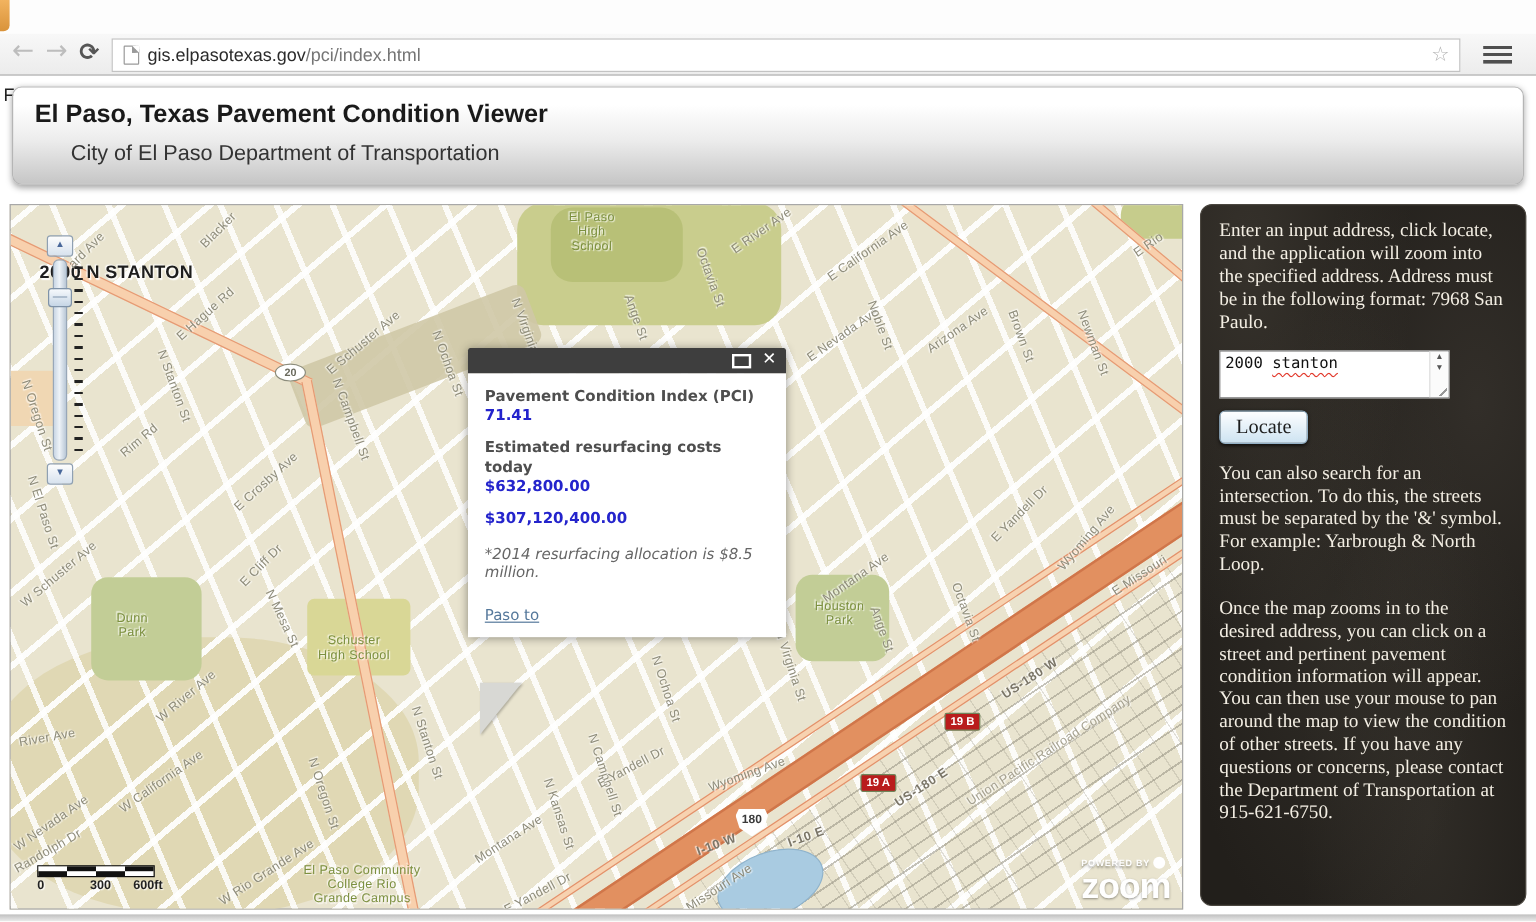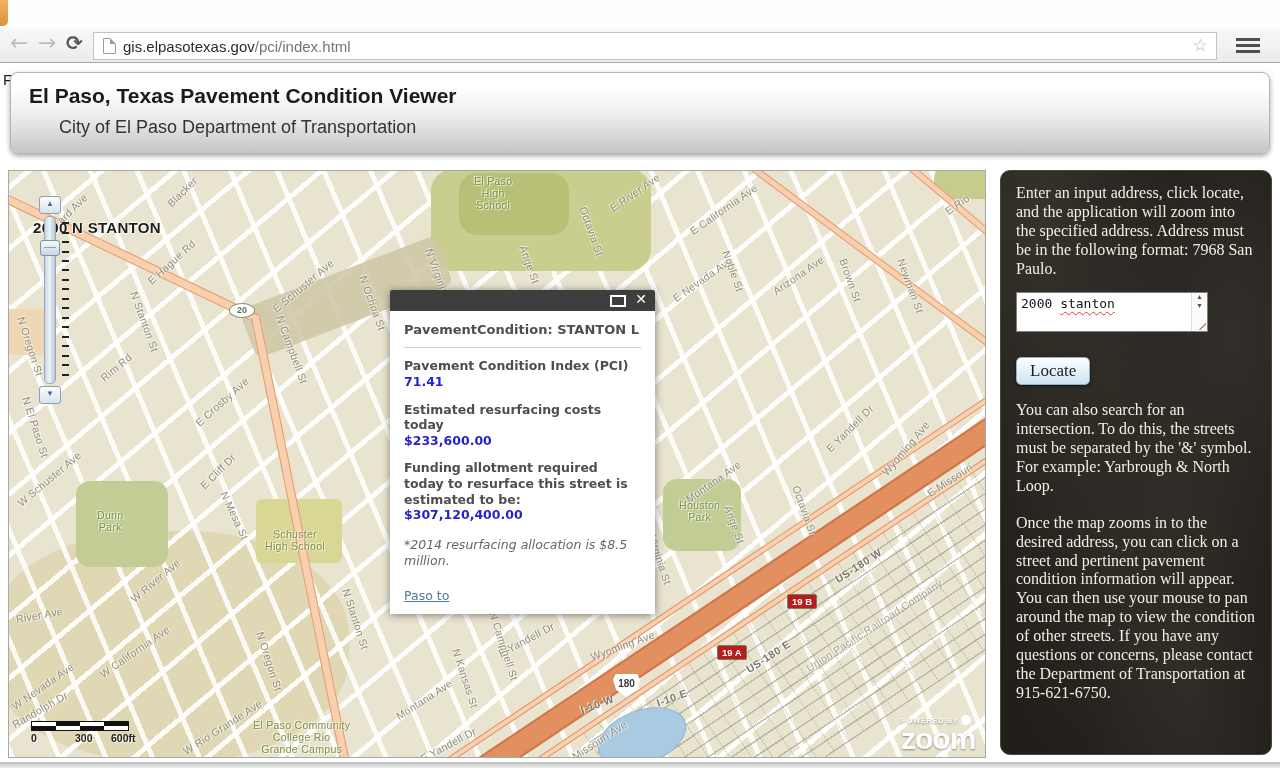--- a/index.html
+++ b/index.html
@@ -146,21 +146,21 @@
   #addr-box{position:relative;width:190px;height:38px;background:#fff;border:1px solid #7f7f7f;
      margin:2px 0 10px;}
   #addr-text{position:absolute;left:4px;top:3px;font:13px "DejaVu Sans Mono",monospace;color:#111;}
   #addr-text .wavy{text-decoration:underline wavy #e23b2e 1px;text-underline-offset:3px;}
   #addr-scroll{position:absolute;right:0;top:0;bottom:0;width:15px;background:#fbfbfb;
      border-left:1px solid #ddd;}
   #addr-scroll .arr{display:block;text-align:center;font-size:7px;color:#555;line-height:9px;}
   #addr-grip{position:absolute;right:1px;bottom:1px;width:10px;height:10px;
      background:repeating-linear-gradient(135deg,#999 0 1.5px,transparent 1.5px 4.5px);
      clip-path:polygon(100% 0,100% 100%,0 100%);}
-  #locate-btn{display:inline-block;margin-top:15px;padding:3px 13px;font-family:"Liberation Serif",serif;
+  #locate-btn{display:inline-block;margin-top:0;padding:3px 13px;font-family:"Liberation Serif",serif;
      font-size:17px;color:#1d1d1d;background:linear-gradient(#fdfeff,#cde3f1);
      border:1px solid #93b1c7;border-radius:5px;box-shadow:0 1px 3px rgba(0,0,0,.6);}
   #bottom-strip{position:absolute;left:0;bottom:0;width:1280px;height:6px;
      background:linear-gradient(#bfbfbf,#ededed);}
 </style>
 </head>
 <body>
 
 <div id="screen">
 
@@ -305,31 +305,29 @@
     <div class="sl-btn" id="sl-down">▼</div>
   </div>
 
   <div id="popup-tail"></div>
   <div id="popup">
     <div id="popup-titlebar">
       <span id="pp-max"></span>
       <span id="pp-close">✕</span>
     </div>
     <div id="popup-body">
-      <div id="pp-title">PavementCondition: STANTON L</div>
       <div class="pp-section">
         <div class="pp-label">Pavement Condition Index (PCI)</div>
         <div class="pp-value">71.41</div>
       </div>
       <div class="pp-section">
         <div class="pp-label">Estimated resurfacing costs today</div>
-        <div class="pp-value">$233,600.00</div>
+        <div class="pp-value">$632,800.00</div>
       </div>
       <div class="pp-section">
-        <div class="pp-label">Funding allotment required today to resurface this street is estimated to be:</div>
         <div class="pp-value">$307,120,400.00</div>
       </div>
       <div id="pp-note">*2014 resurfacing allocation is $8.5 million.</div>
       <a id="pp-zoomto" href="#">Paso to</a>
     </div>
   </div>
 
   <div id="sidebar">
     <p class="sb-par">Enter an input address, click locate, and the application will zoom into the specified address. Address must be in the following format: 7968 San Paulo.</p>
     <div id="addr-box">

